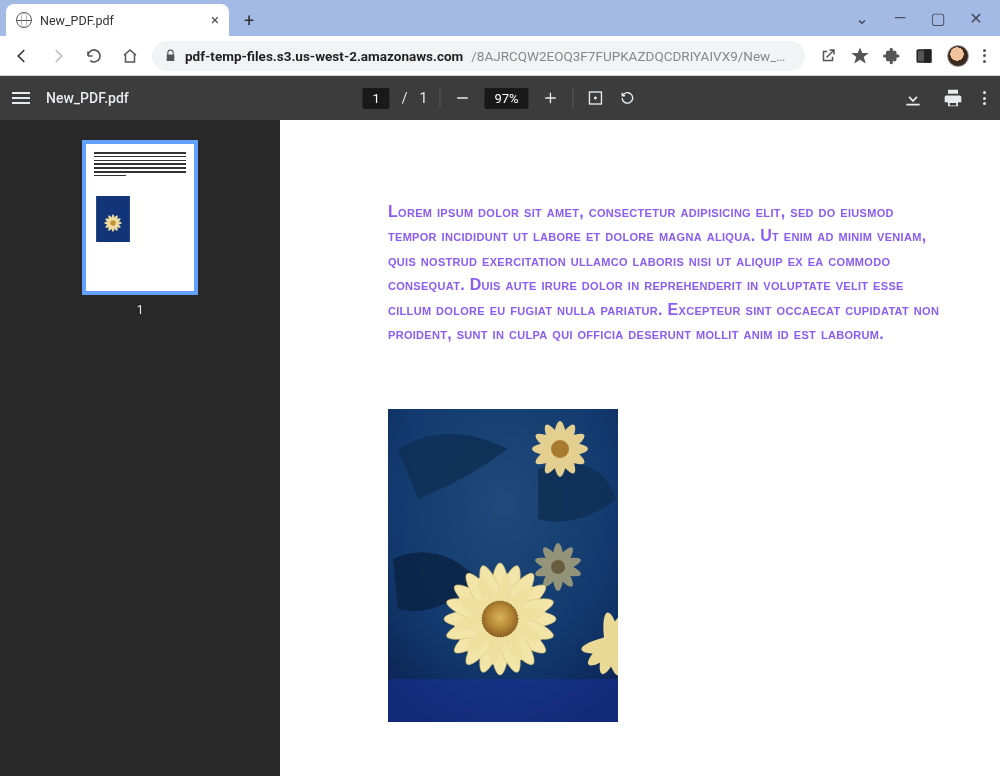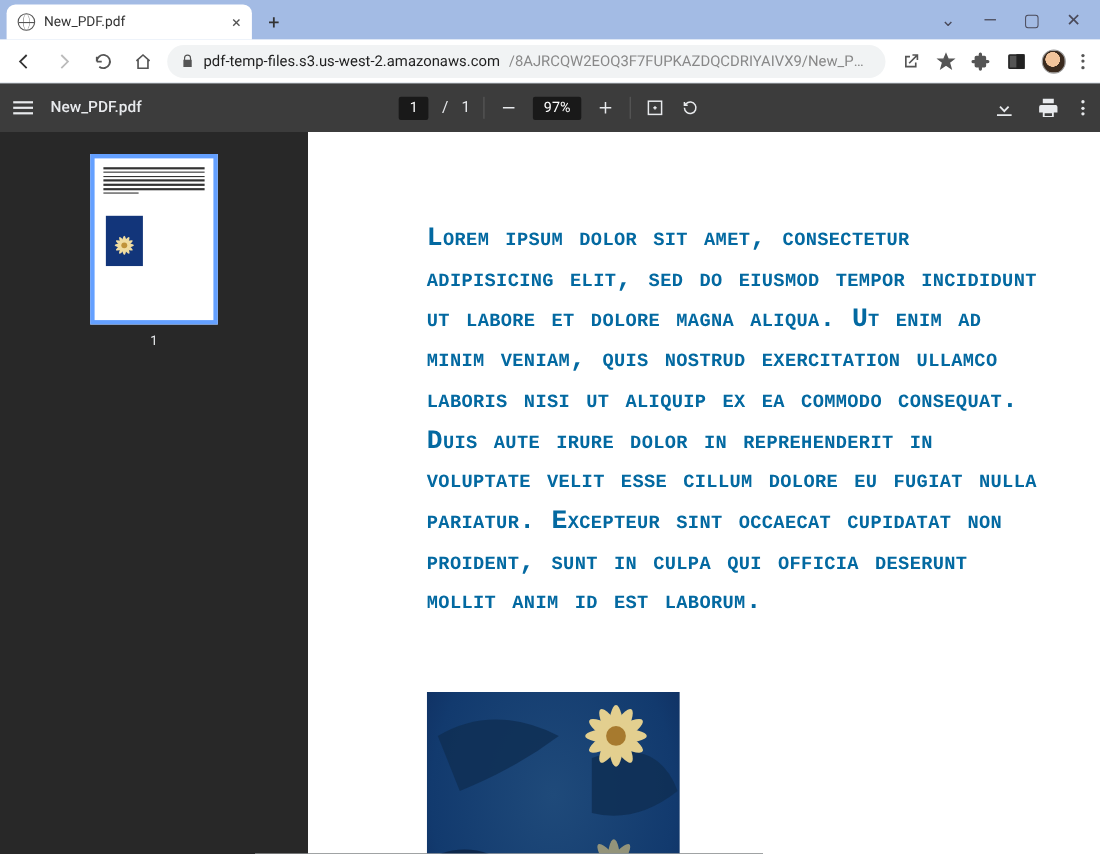--- a/index.html
+++ b/index.html
@@ -16,21 +16,21 @@
   .tab .globe::after { content: ""; position: absolute; left: 0; right: 0; top: 50%; border-top: 1.4px solid #555; }
   .tab-title { flex: 1; white-space: nowrap; overflow: hidden; text-overflow: ellipsis; }
   .tab-close { color: #555; font-size: 15px; cursor: pointer; }
   .new-tab { width: 28px; height: 28px; display: flex; align-items: center; justify-content: center; color: #333; font-size: 18px; margin-left: 6px; margin-bottom: 2px; }
 
   .addr-bar { height: 40px; background: #fff; border-bottom: 1px solid #d0d7e2; display: flex; align-items: center; padding: 0 8px; gap: 8px; }
   .nav-btn { width: 28px; height: 28px; display: flex; align-items: center; justify-content: center; color: #555; }
   .nav-btn.disabled { color: #bbb; }
   .nav-btn svg { width: 18px; height: 18px; }
   .omnibox { flex: 1; height: 30px; background: #f1f3f4; border-radius: 15px; display: flex; align-items: center; padding: 0 12px; font-size: 13.5px; color: #666; gap: 8px; overflow: hidden; }
-  .omnibox .host { color: #1f1f1f; }
+  .omnibox .host { color: #1f1f1f; font-weight: bold; }
   .omnibox .path { color: #888; flex: 1; white-space: nowrap; overflow: hidden; text-overflow: ellipsis; }
   .lock-icon { width: 13px; height: 13px; fill: #555; }
   .addr-right { display: flex; align-items: center; gap: 14px; padding: 0 6px; }
   .addr-right svg { width: 18px; height: 18px; fill: #555; }
   .avatar { width: 22px; height: 22px; border-radius: 50%; background: radial-gradient(circle at 45% 40%, #f2c49b 0 40%, #3a2a1e 42% 100%); border: 1px solid #999; }
   .kebab { display: flex; flex-direction: column; gap: 2.5px; }
   .kebab i { width: 3px; height: 3px; background: #555; border-radius: 50%; }
 
   
   .viewer { position: absolute; top: 76px; left: 0; right: 0; bottom: 0; background: #525659; display: flex; flex-direction: column; }
@@ -51,21 +51,21 @@
   .thumb-panel { width: 280px; background: #282828; padding: 20px; display: flex; flex-direction: column; align-items: center; }
   .thumb { width: 116px; height: 155px; background: #fff; border: 4px solid #64a0ff; position: relative; }
   .thumb-text { position: absolute; top: 8px; left: 8px; right: 8px; }
   .thumb-text .line { height: 1.6px; background: #333; margin-bottom: 2.2px; }
   .thumb-text .line.short { width: 35%; }
   .thumb-img { position: absolute; top: 52px; left: 10px; width: 34px; height: 46px; }
   .thumb-label { color: #e8eaed; font-size: 12px; margin-top: 8px; }
 
   .page-area { flex: 1; background: #525659; overflow: hidden; position: relative; }
   .page { position: absolute; top: 0; left: 0; right: 0; background: #fff; min-height: 100%; padding: 80px 56px 40px 108px; }
-  .body-text { font-family: Liberation Mono, monospace; font-size: 24px; line-height: 1.53; font-variant: small-caps; letter-spacing: 0.3px; color: #0369a1; font-weight: 600; }
+  .body-text { font-family: Liberation Sans, sans-serif; font-size: 16px; line-height: 1.53; font-variant: small-caps; letter-spacing: 0.3px; color: #8b5cf6; font-weight: 600; }
   .page-image { margin-top: 62px; width: 230px; height: 313px; }
 
   
   .flower-svg { width: 100%; height: 100%; display: block; }
 </style>
 </head>
 <body>
 
 <div class="tab-strip">
   <div class="tab">

